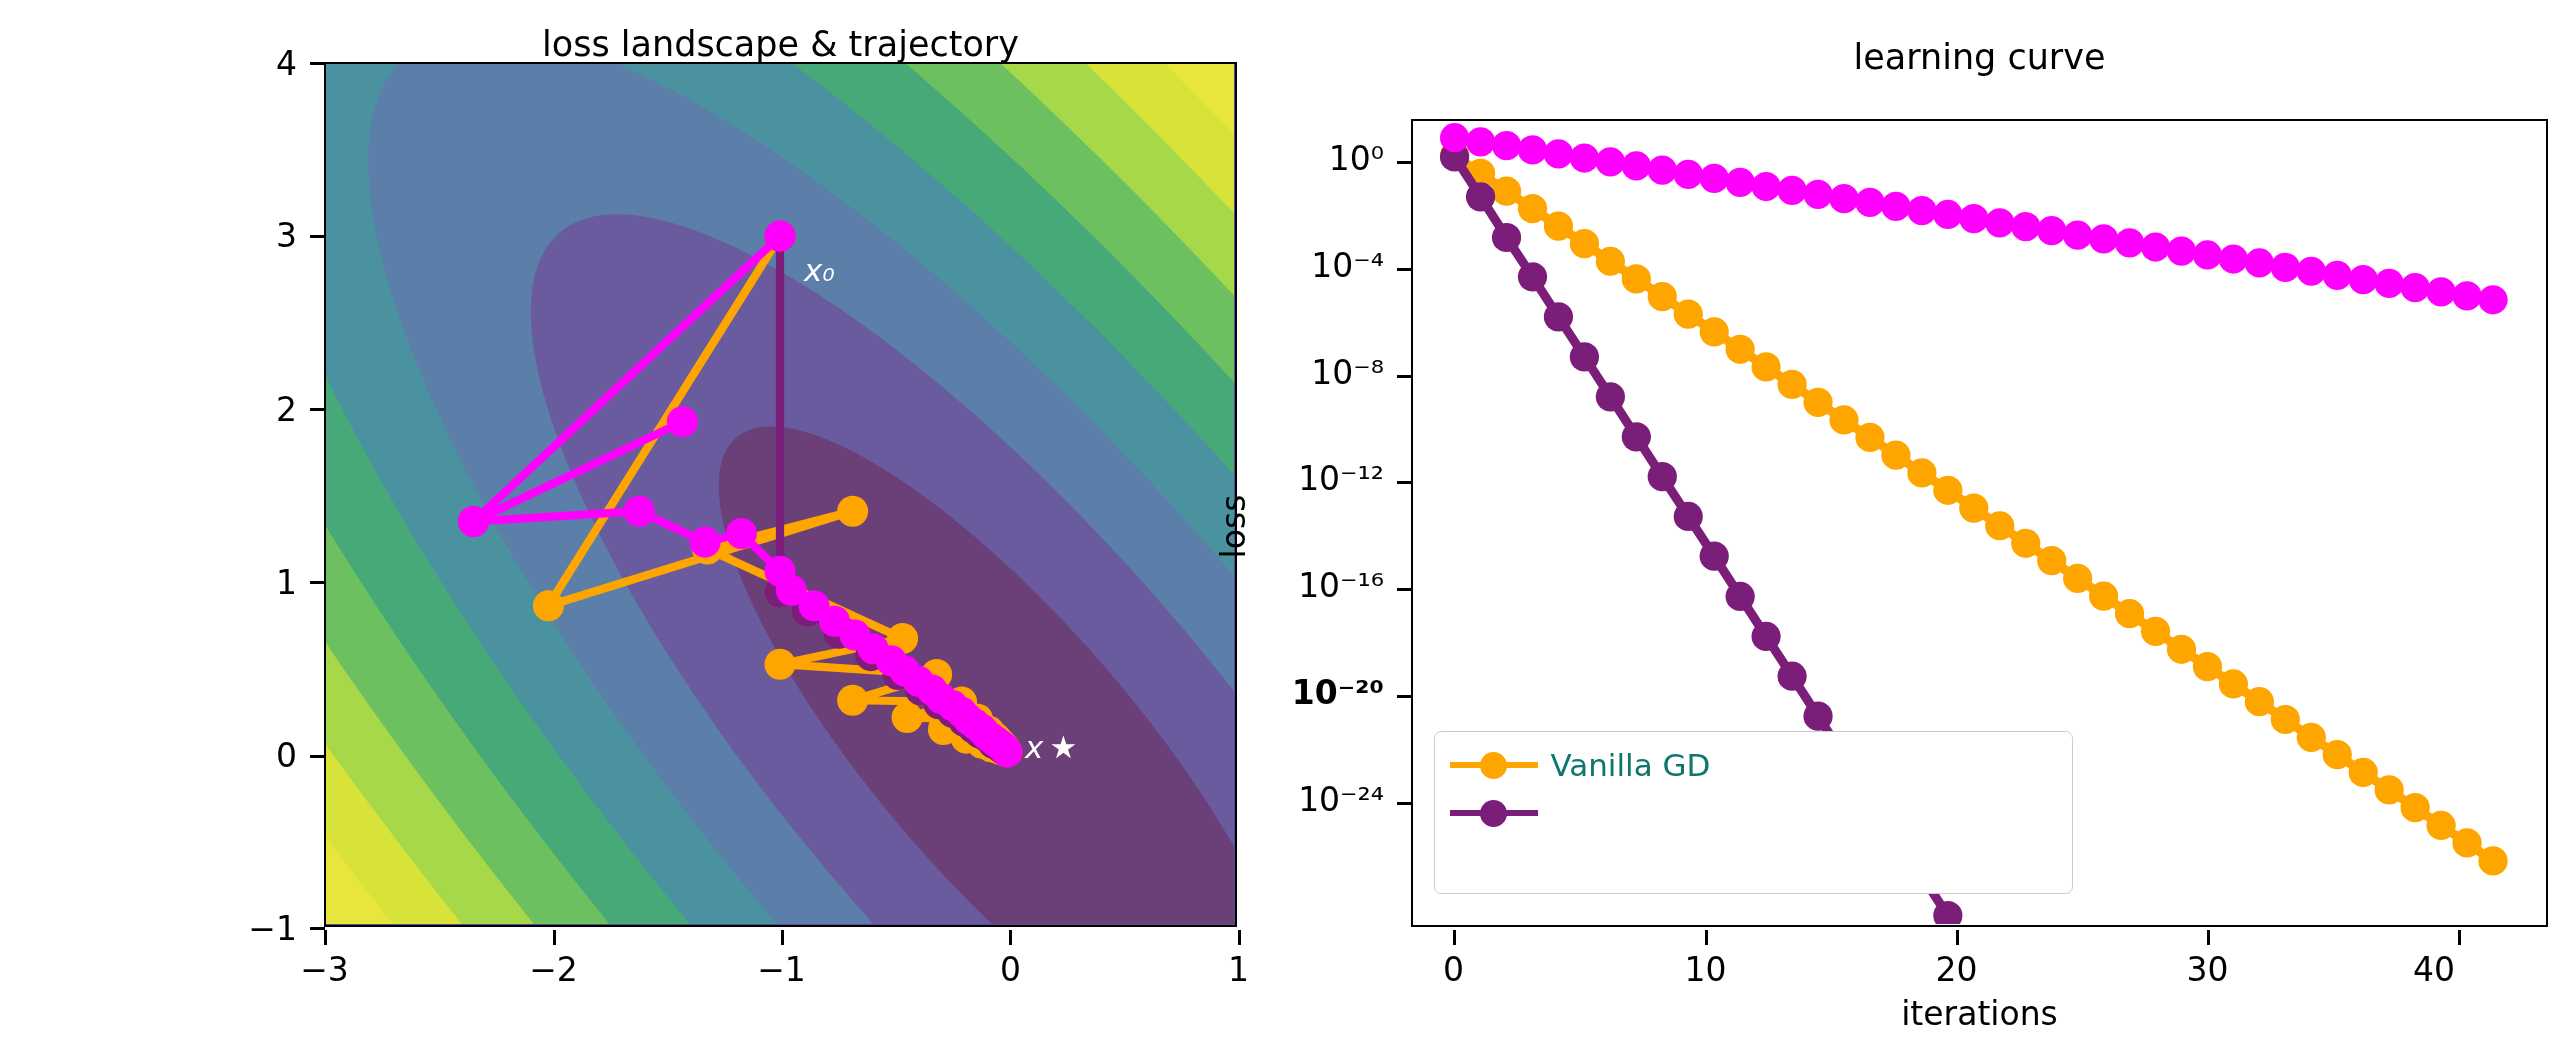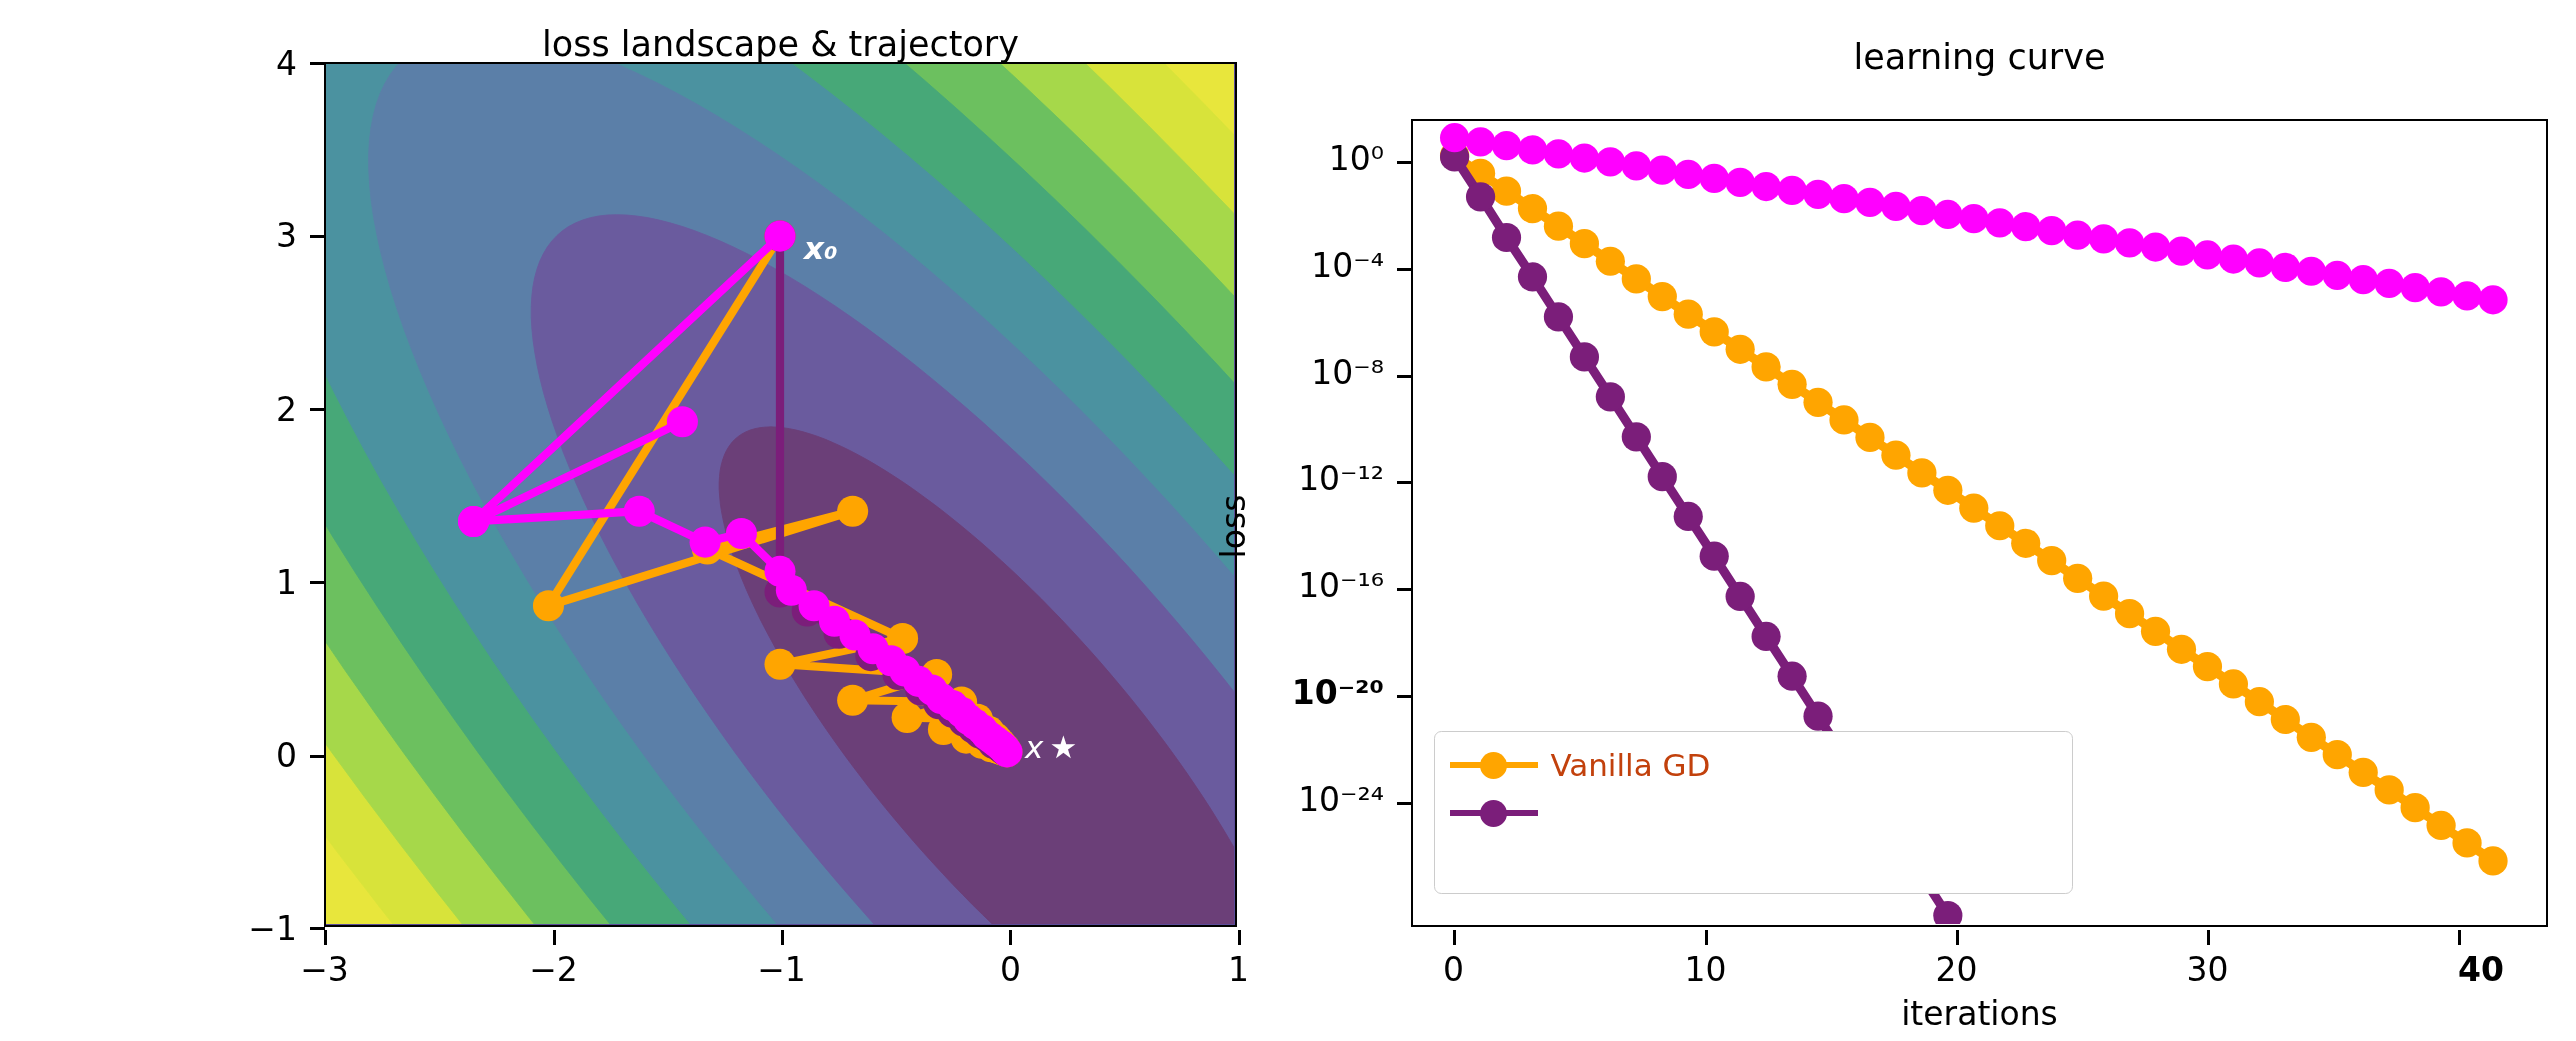--- a/index.html
+++ b/index.html
@@ -23,21 +23,21 @@
   .ital{font-style:italic;}
 
   
   #legend{position:absolute;left:1434px;top:731px;width:639px;height:163px;
           background:#fff;border:1.8px solid #cccccc;border-radius:7.3px;box-sizing:border-box;
           padding:9px 14.6px 9px 14.6px;}
   .legrow{display:flex;align-items:center;height:48px;}
   .legswatch{width:88px;height:48px;position:relative;flex:0 0 88px;}
   .legline{position:absolute;left:0;top:21px;width:88px;height:6.4px;}
   .legdot{position:absolute;left:30px;top:11px;width:27px;height:27px;border-radius:50%;}
-  .legtext{font-size:31px;color:#c2410c;margin-left:12.8px;white-space:nowrap;}
+  .legtext{font-size:31px;color:#0f766e;margin-left:12.8px;white-space:nowrap;}
 
   .plotlabel{position:absolute;color:#ffffff;font-size:31px;font-style:italic;white-space:nowrap;}
 </style>
 </head>
 <body>
 
 <div class="fig">
 
   <div class="axtitle" style="left:324px;top:24px;width:913px;">loss landscape &amp; trajectory</div>
 
@@ -152,21 +152,21 @@
   <div class="ticklabel" style="left:279px;top:950px;width:91px;text-align:center;">−3</div>
   <div class="tickmark" style="left:553px;top:930px;width:2.7px;height:14.6px;"></div>
   <div class="ticklabel" style="left:508px;top:950px;width:91px;text-align:center;">−2</div>
   <div class="tickmark" style="left:781px;top:930px;width:2.7px;height:14.6px;"></div>
   <div class="ticklabel" style="left:736px;top:950px;width:91px;text-align:center;">−1</div>
   <div class="tickmark" style="left:1009px;top:930px;width:2.7px;height:14.6px;"></div>
   <div class="ticklabel" style="left:965px;top:950px;width:91px;text-align:center;">0</div>
   <div class="tickmark" style="left:1238px;top:930px;width:2.7px;height:14.6px;"></div>
   <div class="ticklabel" style="left:1193px;top:950px;width:91px;text-align:center;">1</div>
 
-  <div class="plotlabel" style="left:804px;top:230px;font-weight:bold;">x₀</div>
+  <div class="plotlabel" style="left:804px;top:252px;">x₀</div>
   <div class="plotlabel" style="left:1025px;top:729px;">x ★</div>
 
   <div class="axtitle" style="left:1411px;top:37px;width:1137px;">learning curve</div>
 
   <div class="axes" id="right-axes">
     <svg id="right-svg" width="1132" height="803" viewBox="0 0 1239 879">
         <polyline points="45.5,38.0 73.9,57.4 102.3,76.7 130.7,95.9 159.1,115.1 187.6,134.3 216.0,153.5 244.4,172.8 272.8,192.2 301.2,211.4 329.6,230.8 358.1,249.9 386.5,269.2 414.9,288.3 443.3,308.0 471.7,327.3 500.1,346.4 528.6,365.8 557.0,385.2 585.4,404.2 613.8,423.7 642.2,443.1 670.7,462.2 699.1,481.2 727.5,500.7 755.9,520.0 784.3,539.3 812.7,558.6 841.2,578.3 869.6,597.3 898.0,616.3 926.4,635.7 954.8,655.2 983.2,674.6 1011.7,693.7 1040.1,713.0 1068.5,732.3 1096.9,751.7 1125.3,771.1 1153.7,790.3 1182.2,809.9" fill="none" stroke="#FFA500" stroke-width="10" stroke-linejoin="round" stroke-linecap="round"></polyline>
         <circle cx="45.467889908256886" cy="37.98958762709595" r="16" fill="#FFA500"></circle>
         <circle cx="73.88532110091744" cy="57.40491356016999" r="16" fill="#FFA500"></circle>
         <circle cx="102.30275229357798" cy="76.67618111484148" r="16" fill="#FFA500"></circle>
@@ -294,21 +294,21 @@
 
   <div class="tickmark" style="left:1453px;top:930px;width:2.7px;height:14.6px;"></div>
   <div class="ticklabel" style="left:1408px;top:950px;width:91px;text-align:center;">0</div>
   <div class="tickmark" style="left:1705px;top:930px;width:2.7px;height:14.6px;"></div>
   <div class="ticklabel" style="left:1660px;top:950px;width:91px;text-align:center;">10</div>
   <div class="tickmark" style="left:1956px;top:930px;width:2.7px;height:14.6px;"></div>
   <div class="ticklabel" style="left:1911px;top:950px;width:91px;text-align:center;">20</div>
   <div class="tickmark" style="left:2207px;top:930px;width:2.7px;height:14.6px;"></div>
   <div class="ticklabel" style="left:2162px;top:950px;width:91px;text-align:center;">30</div>
   <div class="tickmark" style="left:2458px;top:930px;width:2.7px;height:14.6px;"></div>
-  <div class="ticklabel" style="left:2413px;top:950px;width:91px;text-align:right;font-weight:bold;">40</div>
+  <div class="ticklabel" style="left:2413px;top:950px;width:91px;text-align:left;">40</div>
 
   <div class="axlabel" style="left:1411px;top:994px;width:1137px;text-align:center;">iterations</div>
 
   <div id="legend">
     <div class="legrow">
       <span class="legswatch">
         <span class="legline" id="legline0" style="background: rgb(255, 165, 0);"></span>
           <span class="legdot" id="legdot0" style="background: rgb(255, 165, 0);"></span>
       </span>
       <span class="legtext">Vanilla GD</span>

